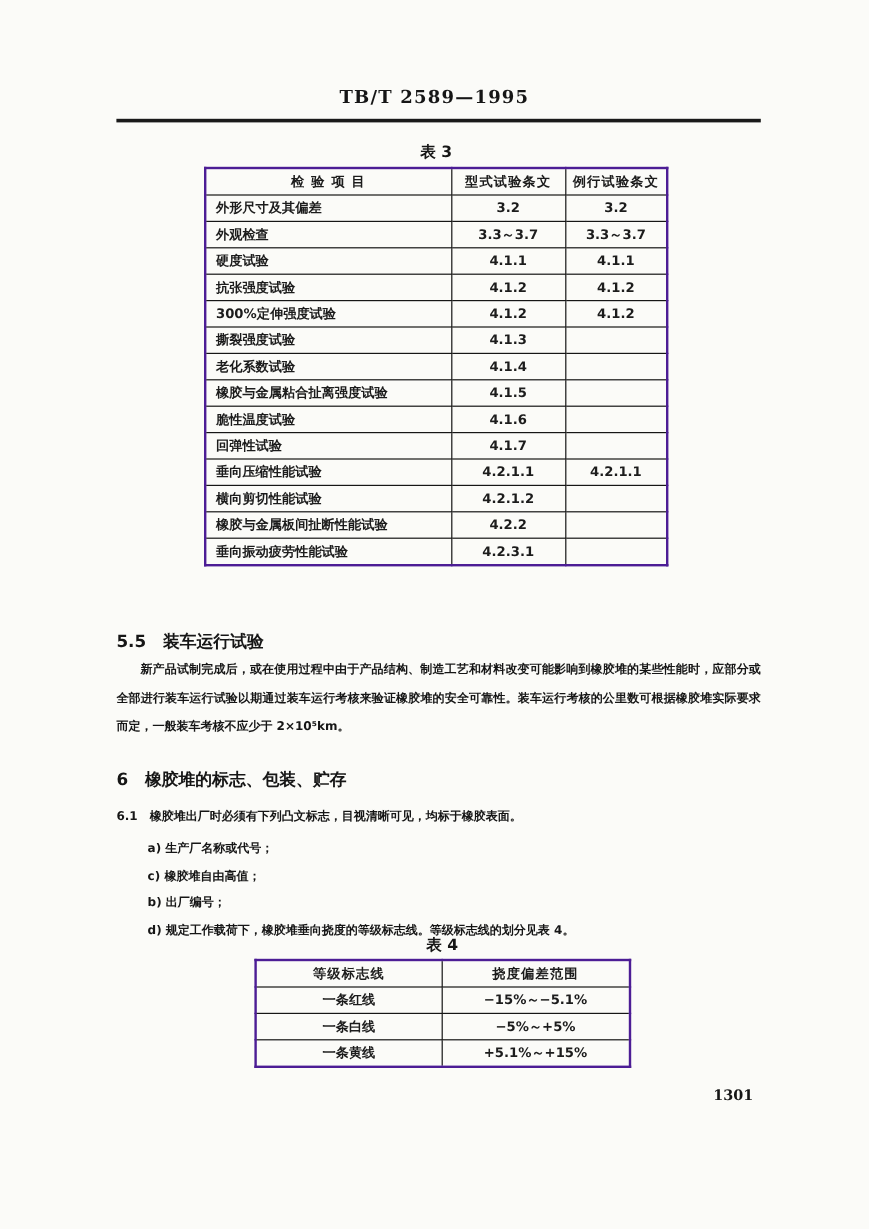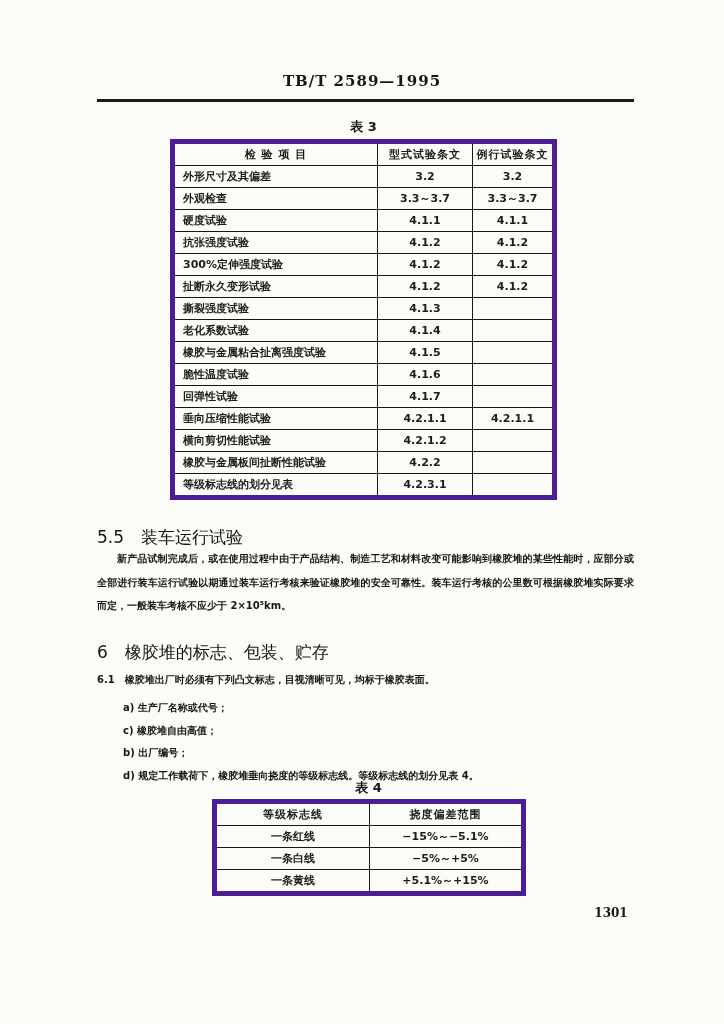--- a/index.html
+++ b/index.html
@@ -14,37 +14,37 @@
     top:72px;left:0;width:724px;text-align:center;
     font-size:15px;font-weight:700;letter-spacing:1px;
     font-family:"DejaVu Serif","Liberation Serif",serif;
   }
   .top-rule{top:99px;left:97px;width:537px;height:3px;background:#1a1a1a;}
   .tbl-caption{font-size:13px;font-weight:700;text-align:center;}
   .cap3{top:118px;left:170px;width:387px;}
   .cap4{top:779px;left:212px;width:313px;}
   table.tbl{
     border-collapse:collapse;table-layout:fixed;
-    border:5px solid #4c1d95;
+    border:2px solid #4c1d95;
     font-size:11px;font-weight:700;color:#1c1c1c;
   }
   table.tbl th, table.tbl td{
     border:1.3px solid #161616;
     padding:3px 3px;height:14px;
     text-align:center;vertical-align:middle;
     overflow:hidden;white-space:nowrap;
   }
   .tbl3{top:139px;left:170px;width:387px;}
   .tbl3 th{letter-spacing:1px;height:16px;}
   .tbl3 td:first-child{text-align:left;padding-left:8px;}
   .tbl4{top:799px;left:212px;width:314px;}
   .tbl4 th{height:15px;letter-spacing:1px;}
   .tbl4 td{height:14px;padding:4px 3px;}
   .body-text{font-size:10px;font-weight:600;}
-  .sec-heading{font-size:17px;font-weight:400;}
+  .sec-heading{font-size:14px;font-weight:700;}
   .h55{top:526px;left:97px;width:537px;}
   .para55{
     top:547px;left:97px;width:537px;
     line-height:23.5px;text-align:justify;text-indent:2em;
   }
   .h6{top:641px;left:97px;width:537px;}
   .h61{top:673px;left:97px;width:537px;}
   .h61 .num{font-weight:700;margin-right:10px;}
   .list61{top:697px;left:123px;width:511px;line-height:22.5px;}
   .list61 .li{white-space:nowrap;}
@@ -94,25 +94,20 @@
         <td>抗张强度试验</td>
         <td>4.1.2</td>
         <td>4.1.2</td>
       </tr>
       <tr>
         <td>300%定伸强度试验</td>
         <td>4.1.2</td>
         <td>4.1.2</td>
       </tr>
       <tr>
-        <td>扯断永久变形试验</td>
-        <td>4.1.2</td>
-        <td>4.1.2</td>
-      </tr>
-      <tr>
         <td>撕裂强度试验</td>
         <td>4.1.3</td>
         <td></td>
       </tr>
       <tr>
         <td>老化系数试验</td>
         <td>4.1.4</td>
         <td></td>
       </tr>
       <tr>
@@ -139,21 +134,21 @@
         <td>横向剪切性能试验</td>
         <td>4.2.1.2</td>
         <td></td>
       </tr>
       <tr>
         <td>橡胶与金属板间扯断性能试验</td>
         <td>4.2.2</td>
         <td></td>
       </tr>
       <tr>
-        <td>等级标志线的划分见表</td>
+        <td>垂向振动疲劳性能试验</td>
         <td>4.2.3.1</td>
         <td></td>
       </tr>
     </tbody>
 </table>
 
 <div class="abs sec-heading h55">5.5　装车运行试验</div>
 <div class="abs body-text para55">新产品试制完成后，或在使用过程中由于产品结构、制造工艺和材料改变可能影响到橡胶堆的某些性能时，应部分或全部进行装车运行试验以期通过装车运行考核来验证橡胶堆的安全可靠性。装车运行考核的公里数可根据橡胶堆实际要求而定，一般装车考核不应少于 2×10⁵km。</div>
 
 <div class="abs sec-heading h6">6　橡胶堆的标志、包装、贮存</div>

